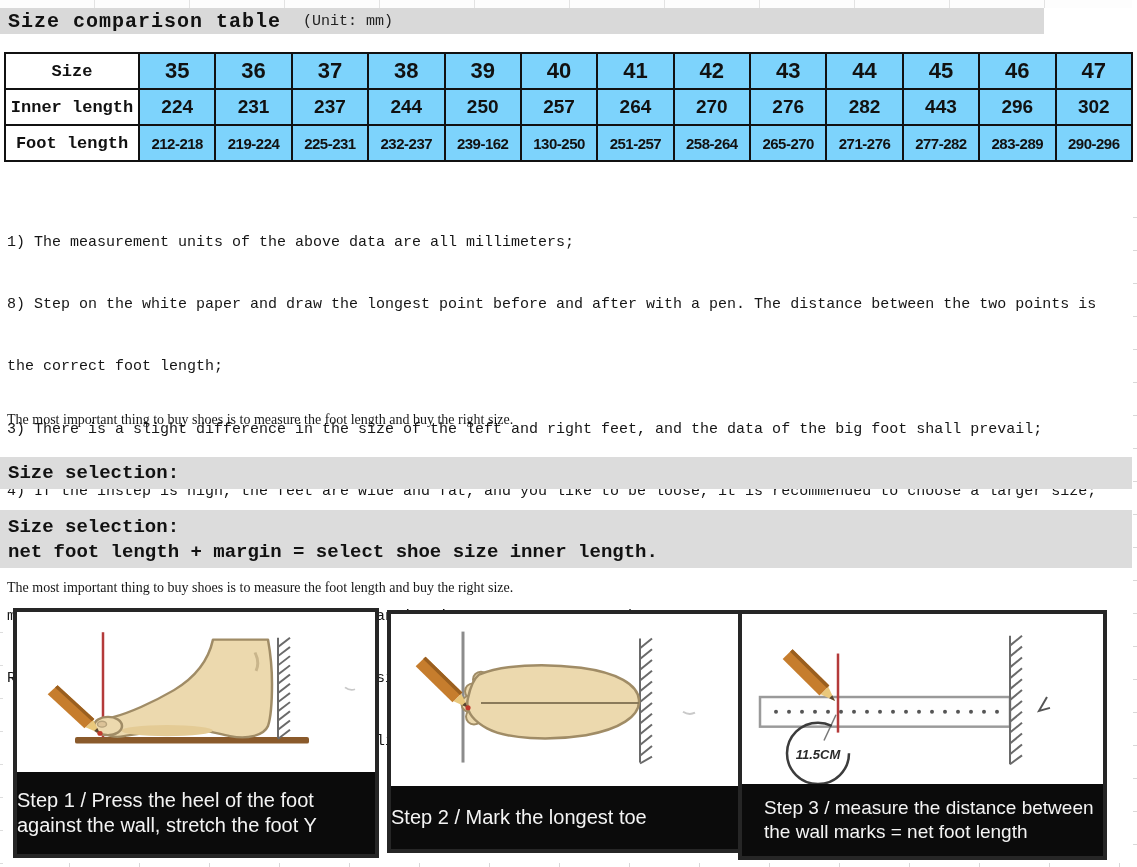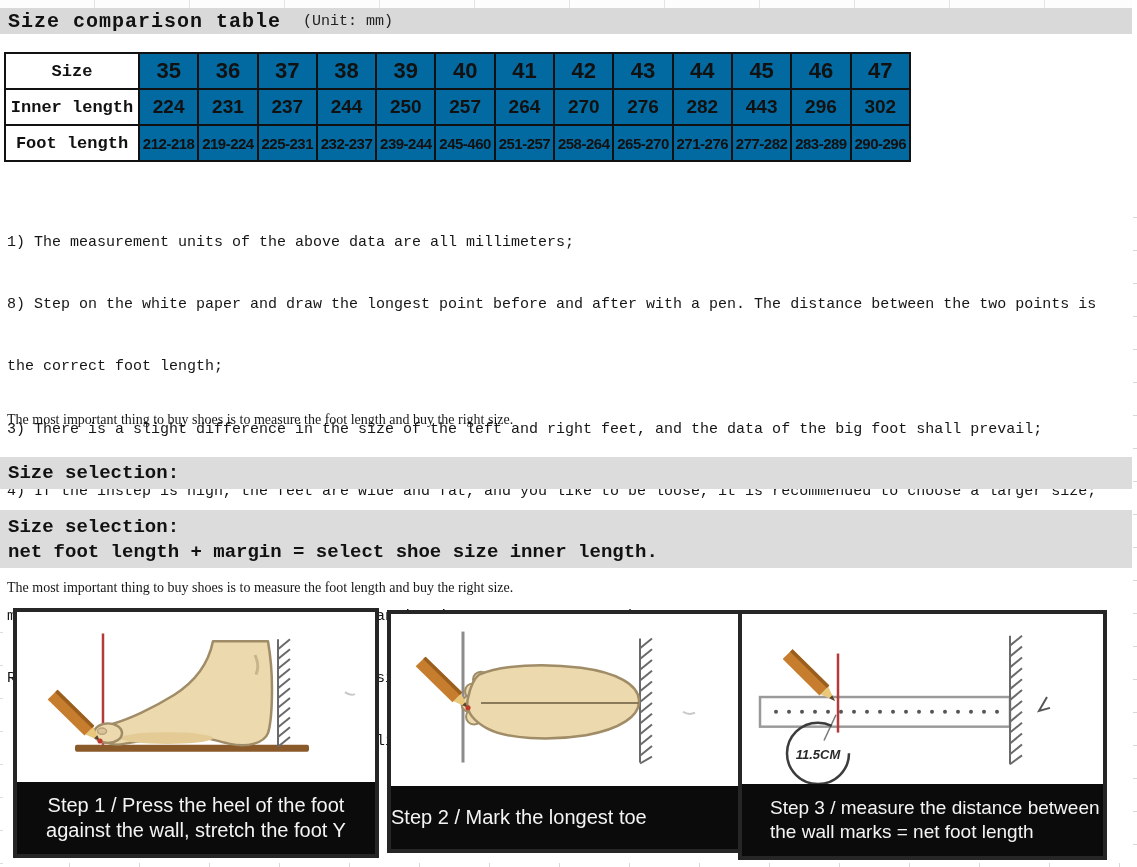--- a/index.html
+++ b/index.html
@@ -10,28 +10,28 @@
   .top-grid{position:absolute;top:0;left:0;width:1132px;height:8px;background:#fdfdfd;
     background-image:repeating-linear-gradient(to right,transparent 0 94px,#e3e3e3 94px 95px);}
   .edge-ticks-right{position:absolute;top:185px;right:0;width:4px;bottom:0;
     background:repeating-linear-gradient(to bottom,transparent 0 32px,#d8d8d8 32px 33px);}
   .edge-ticks-left{position:absolute;top:600px;left:0;width:3px;bottom:0;
     background:repeating-linear-gradient(to bottom,transparent 0 32px,#dddddd 32px 33px);}
   .edge-ticks-bottom{position:absolute;left:0;bottom:0;height:4px;width:1137px;
     background:repeating-linear-gradient(to right,transparent 0 69px,#d8d8d8 69px 70px);}
 
   
-  .title-banner{position:absolute;top:8px;left:0;width:1132px;height:26px;background:#d9d9d9;
+  .title-banner{position:absolute;top:8px;left:0;width:1044px;height:26px;background:#d9d9d9;
     display:flex;align-items:center;padding-left:8px;box-sizing:border-box;}
   .title-banner .t{font-weight:bold;font-size:20px;letter-spacing:1px;color:#111;}
   .title-banner .u{font-size:15px;margin-left:22px;color:#222;}
 
   
-  table.size-table{position:absolute;top:52px;left:4px;width:907px;border-collapse:collapse;table-layout:fixed;}
-  table.size-table td{border:2px solid #111;text-align:center;height:34px;padding:0;background:#0369a1;overflow:hidden;}
+  table.size-table{position:absolute;top:52px;left:4px;width:1129px;border-collapse:collapse;table-layout:fixed;}
+  table.size-table td{border:2px solid #111;text-align:center;height:34px;padding:0;background:#7dd3fc;overflow:hidden;}
   table.size-table td.lbl{background:#fff;font-size:17px;font-weight:bold;font-family:"Liberation Mono",monospace;}
   table.size-table col.c0{width:134px;}
   .row-size td{font-family:"Liberation Sans",sans-serif;font-weight:bold;font-size:22px;color:#111;}
   .row-inner td{font-family:Liberation Sans, sans-serif;font-weight:bold;font-size:19px;color:#111;}
   .row-foot td{font-family:"Liberation Sans",sans-serif;font-weight:bold;font-size:15px;letter-spacing:-0.5px;color:#111;margin-left:24px;}
   .row-size td.lbl,.row-inner td.lbl,.row-foot td.lbl{font-family:"Liberation Mono",monospace;font-size:17px;letter-spacing:0;}
 
   
   .notes{position:absolute;top:191px;left:7px;width:1110px;font-size:15px;line-height:20.8px;white-space:pre;color:#161616;}
   .important{position:absolute;left:7px;font-size:14px;color:#161616;white-space:pre;font-family:Liberation Serif, serif;}
@@ -45,23 +45,23 @@
 
   
   .panel{position:absolute;background:#fff;border:4px solid #262626;box-sizing:border-box;display:flex;flex-direction:column;}
   .panel .illus{flex:1;overflow:hidden;background:#fff;}
   .panel .illus svg{display:block;width:100%;height:100%;}
   .panel .caption{background:#0b0b0b;color:#f4f4f4;font-family:"Liberation Sans",sans-serif;
     display:flex;flex-direction:column;justify-content:center;}
   #panel-1{left:13px;top:608px;width:366px;height:250px;}
   #panel-2{left:387px;top:610px;width:366px;height:243px;}
   #panel-3{left:738px;top:610px;width:369px;height:250px;}
-  #panel-1 .caption{height:72px;align-items:center;font-size:20px;line-height:25px;}
+  #panel-1 .caption{height:82px;font-size:20px;line-height:25px;}
   #panel-2 .caption{height:63px;align-items:flex-start;font-size:20px;}
-  #panel-3 .caption{height:72px;align-items:flex-start;padding-left:28px;font-size:19px;line-height:24px;}
+  #panel-3 .caption{height:72px;align-items:flex-start;padding-left:22px;font-size:19px;line-height:24px;}
 </style>
 </head>
 <body>
 
 <div id="page">
   <div class="top-grid"></div>
   <div class="edge-ticks-right"></div>
   <div class="edge-ticks-left"></div>
   <div class="edge-ticks-bottom"></div>
 
@@ -119,22 +119,22 @@
       <td>443</td>
       <td>296</td>
       <td>302</td>
     </tr>
     <tr class="row-foot">
       <td class="lbl">Foot length</td>
       <td>212-218</td>
       <td>219-224</td>
       <td>225-231</td>
       <td>232-237</td>
-      <td>239-244</td>
-      <td>245-460</td>
+      <td>239-162</td>
+      <td>130-250</td>
       <td>251-257</td>
       <td>258-264</td>
       <td>265-270</td>
       <td>271-276</td>
       <td>277-282</td>
       <td>283-289</td>
       <td>290-296</td>
     </tr>
   </tbody>
     </table>

